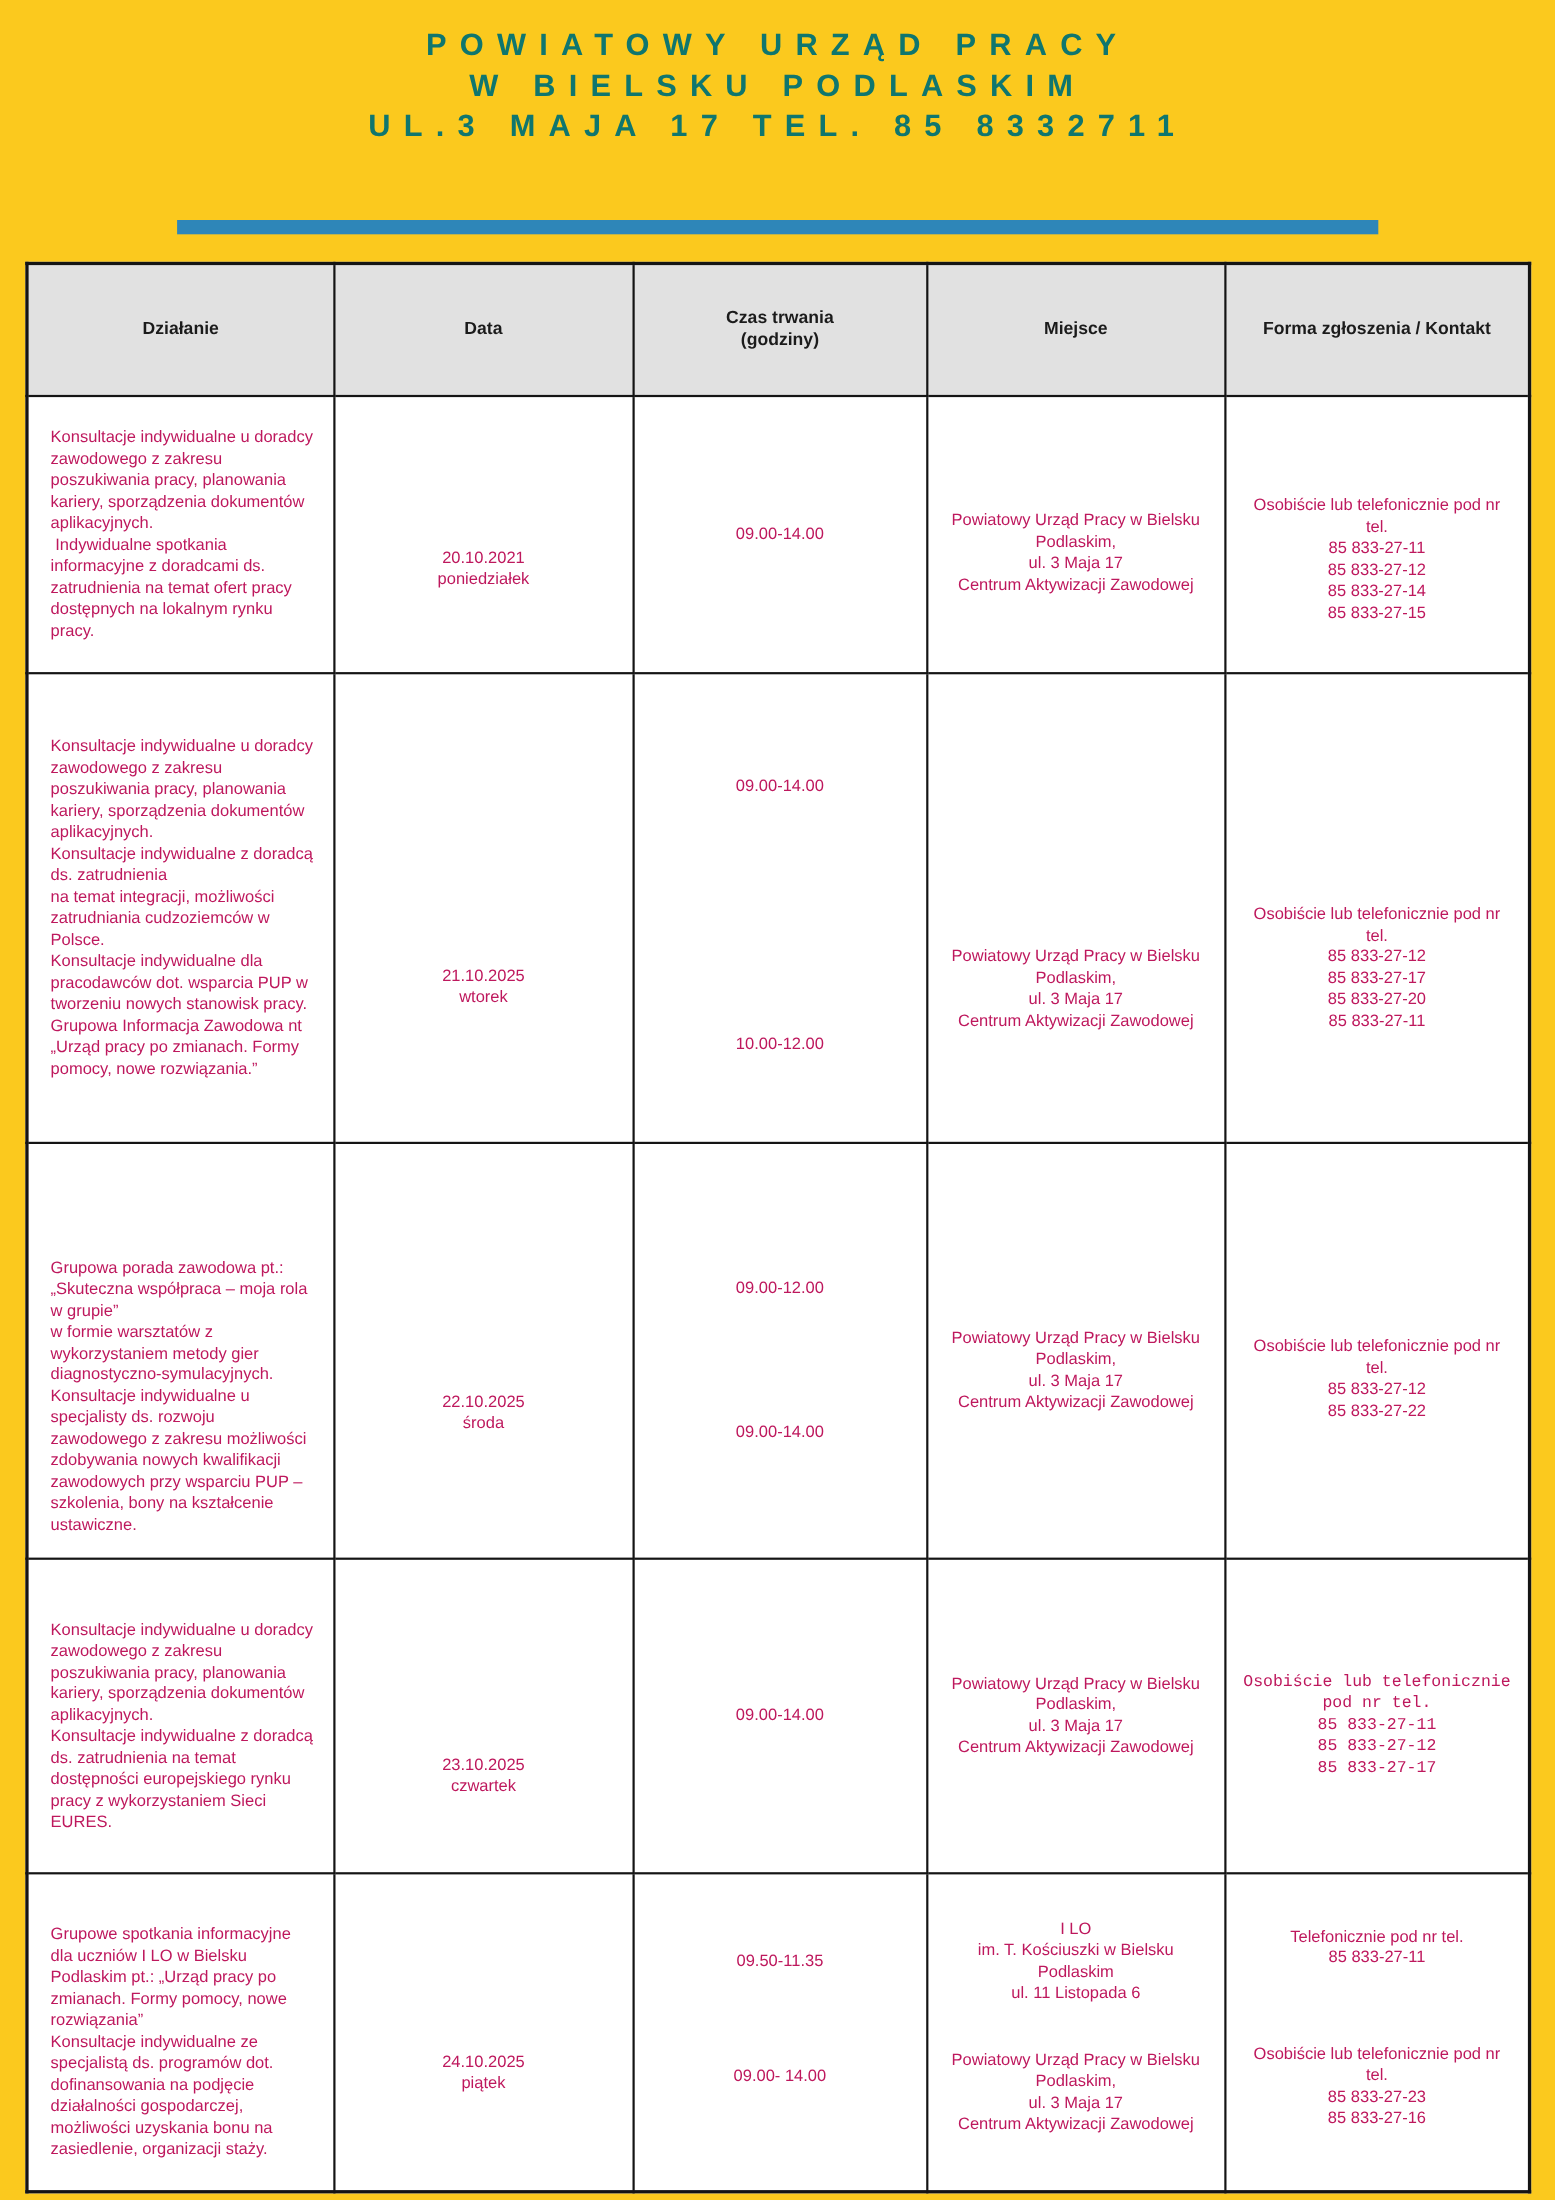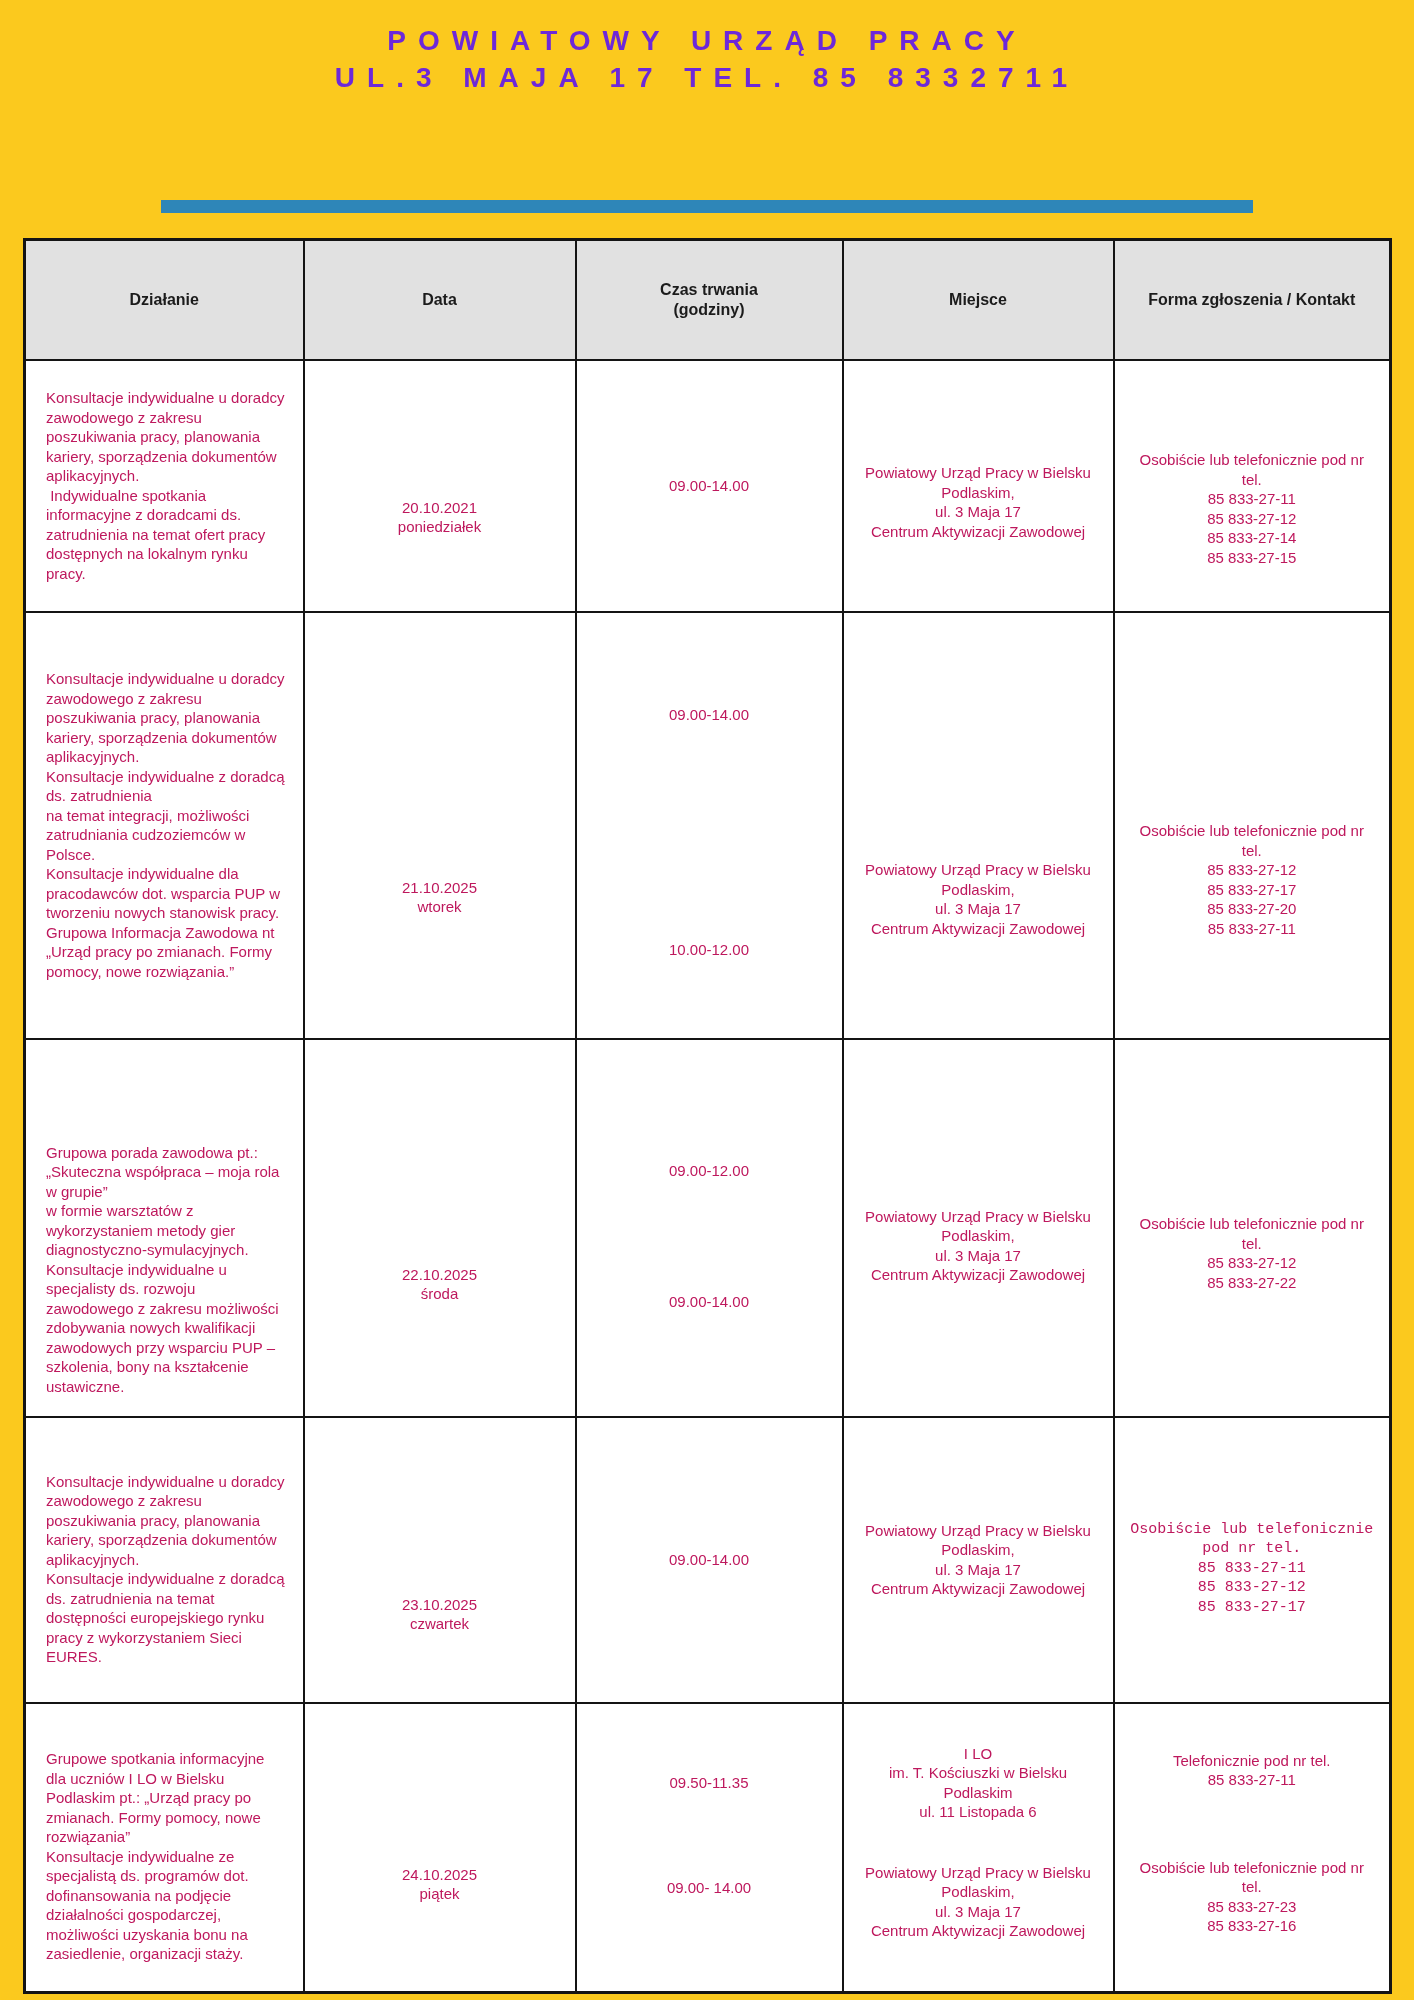--- a/index.html
+++ b/index.html
@@ -4,21 +4,21 @@
 <style>
   * { margin:0; padding:0; box-sizing:border-box; }
   body { margin:0; background:#888; }
   .page {
     position:relative; width:1414px; height:2000px;
     background:#FBC91E; overflow:hidden;
     font-family:"Liberation Sans","DejaVu Sans",sans-serif;
   }
   .top-header { position:absolute; top:22px; left:0; width:100%; text-align:center; }
   .hline {
-    font-size:28px; font-weight:bold; color:#6d28d9;
+    font-size:28px; font-weight:bold; color:#0f766e;
     letter-spacing:12px; line-height:37px; white-space:nowrap;
   }
   .divider {
     position:absolute; top:200px; left:161px; width:1092px; height:13px;
     background:#2E86B8;
   }
   table.schedule {
     position:absolute; left:23px; top:238px; width:1366px;
     border-collapse:collapse; table-layout:fixed;
     border:3px solid #141414; background:#ffffff;
@@ -60,20 +60,21 @@
   tr.r5 .cell-place .stack   { padding:36px 6px 46px; }
   tr.r5 .cell-contact .stack { padding:43px 6px 51px;text-align:center; }
 </style>
 </head>
 <body>
 
 <div class="page">
 
   <div class="top-header">
     <div class="hline">POWIATOWY URZĄD PRACY</div>
+    <div class="hline">W BIELSKU PODLASKIM</div>
     <div class="hline">UL.3 MAJA 17 TEL. 85 8332711</div>
   </div>
 
   <div class="divider"></div>
 
   <table class="schedule">
     <colgroup>
       <col style="width:279px">
         <col style="width:272px">
         <col style="width:267px">

